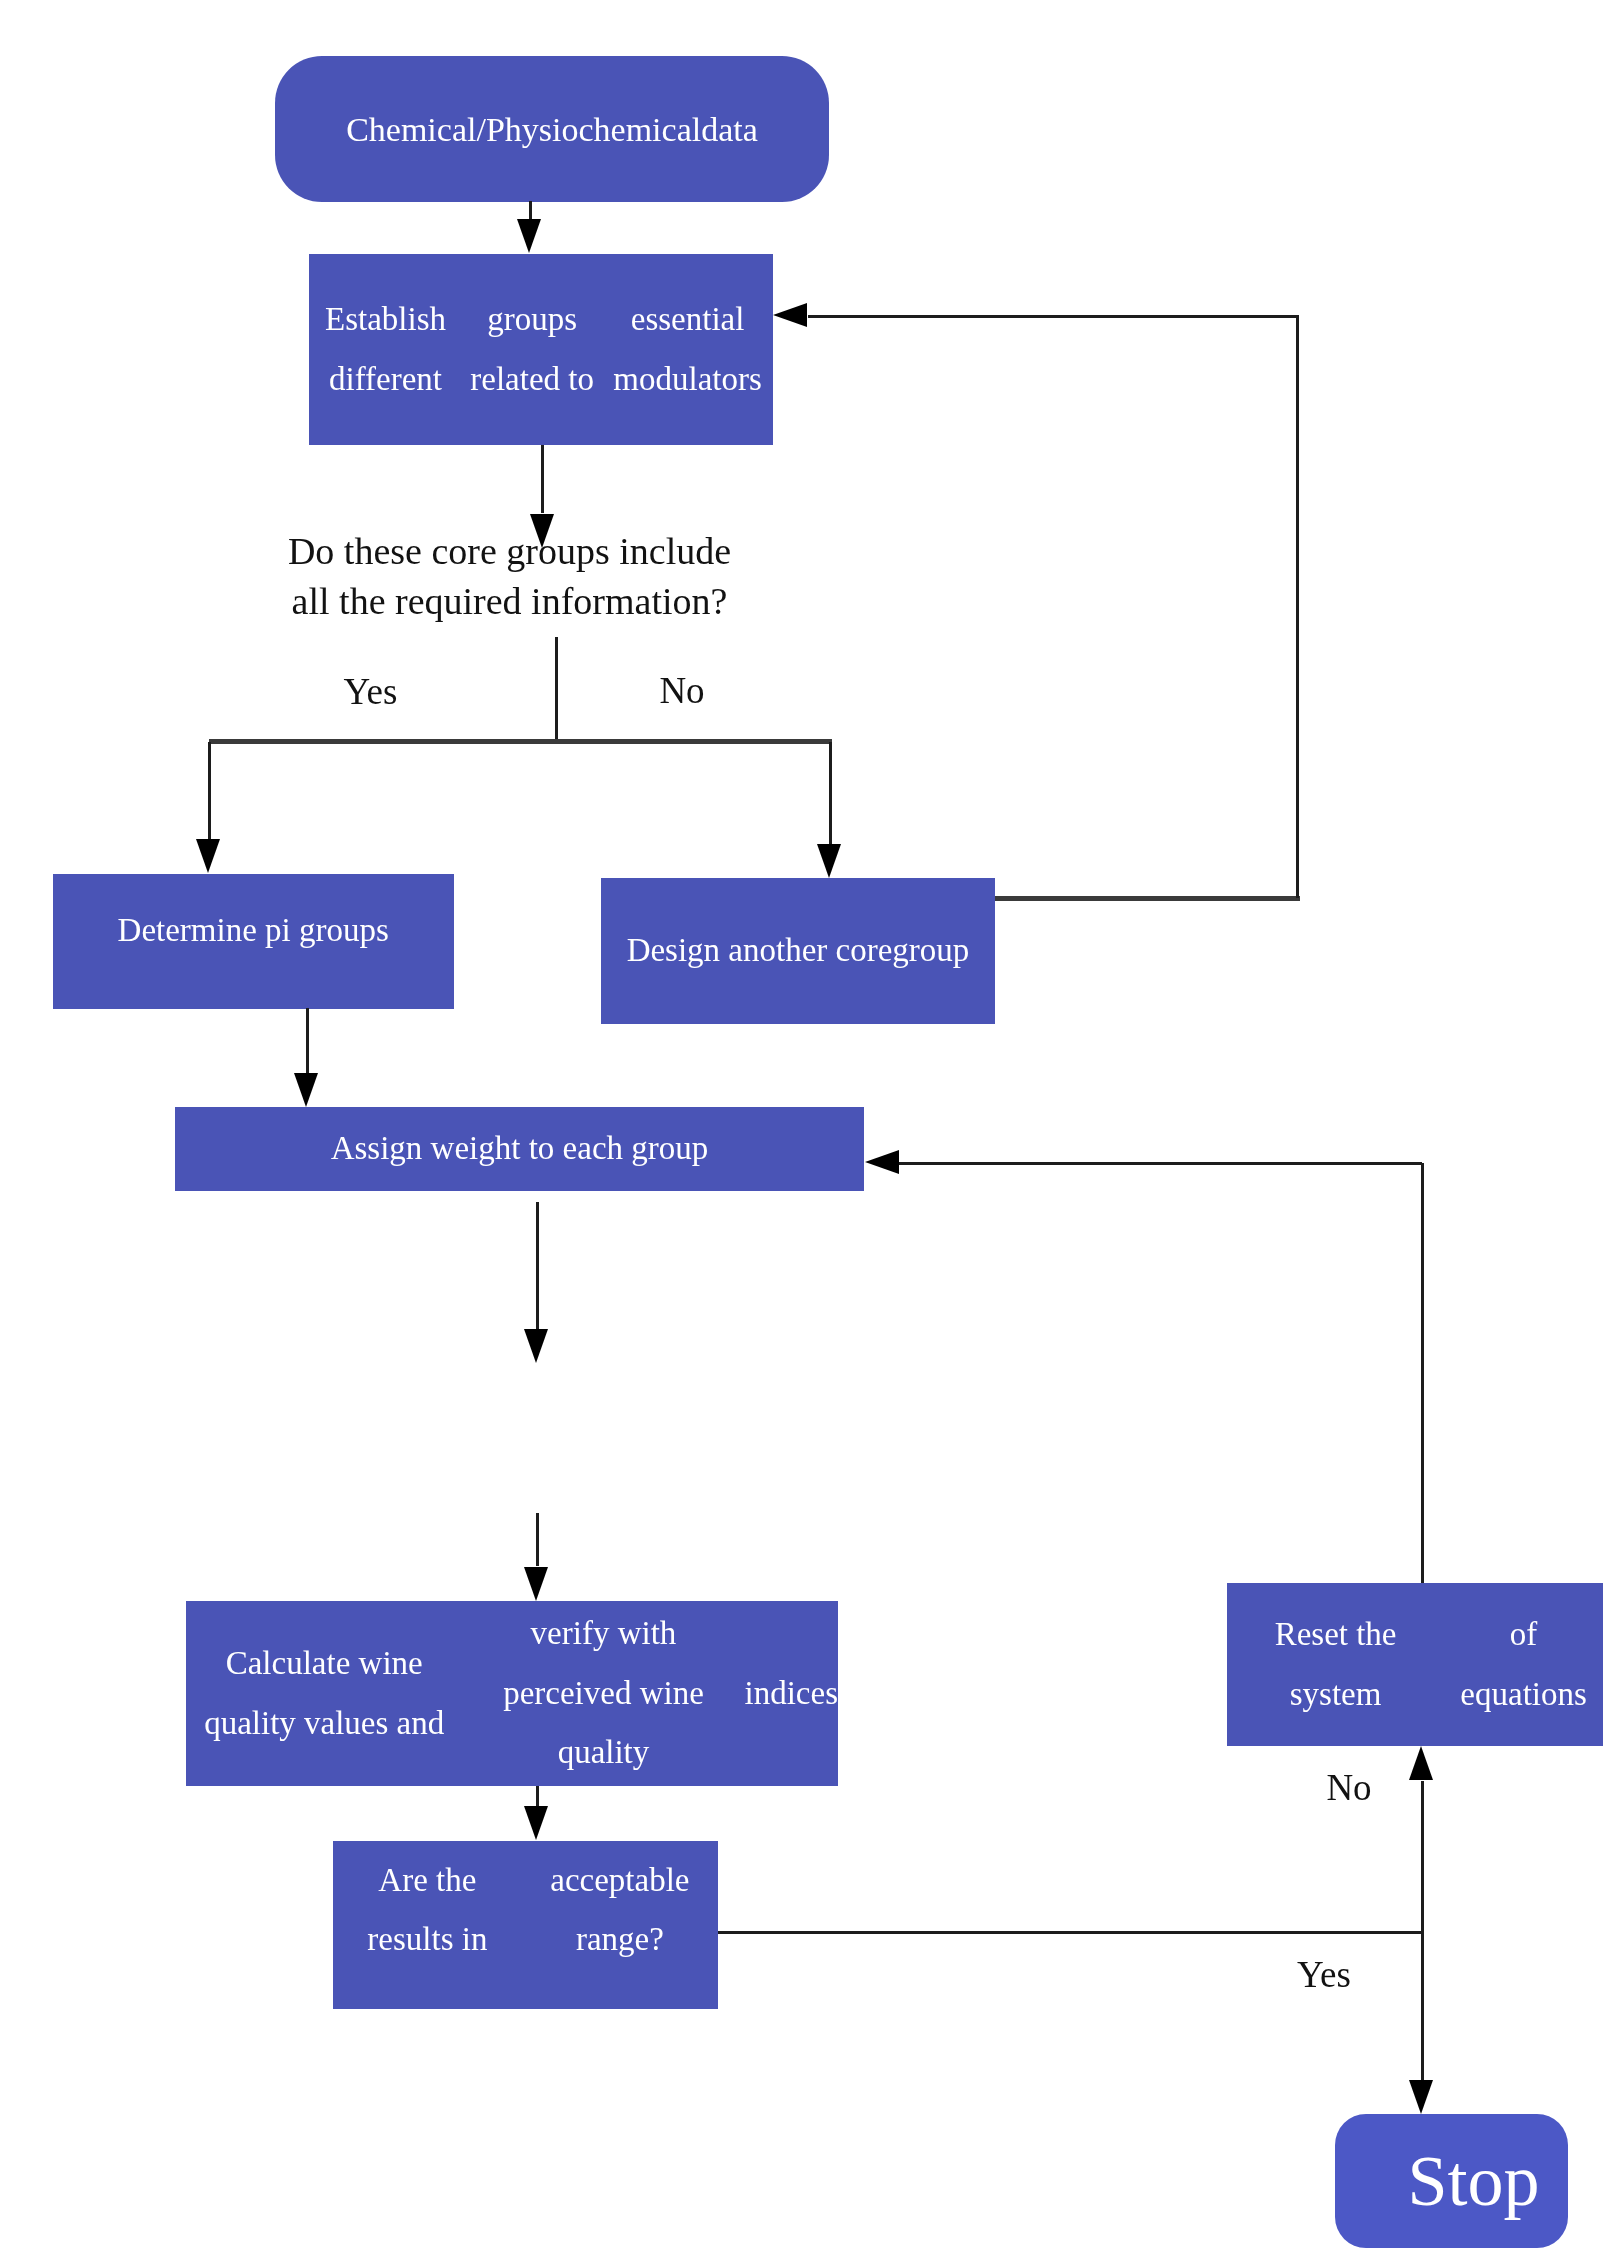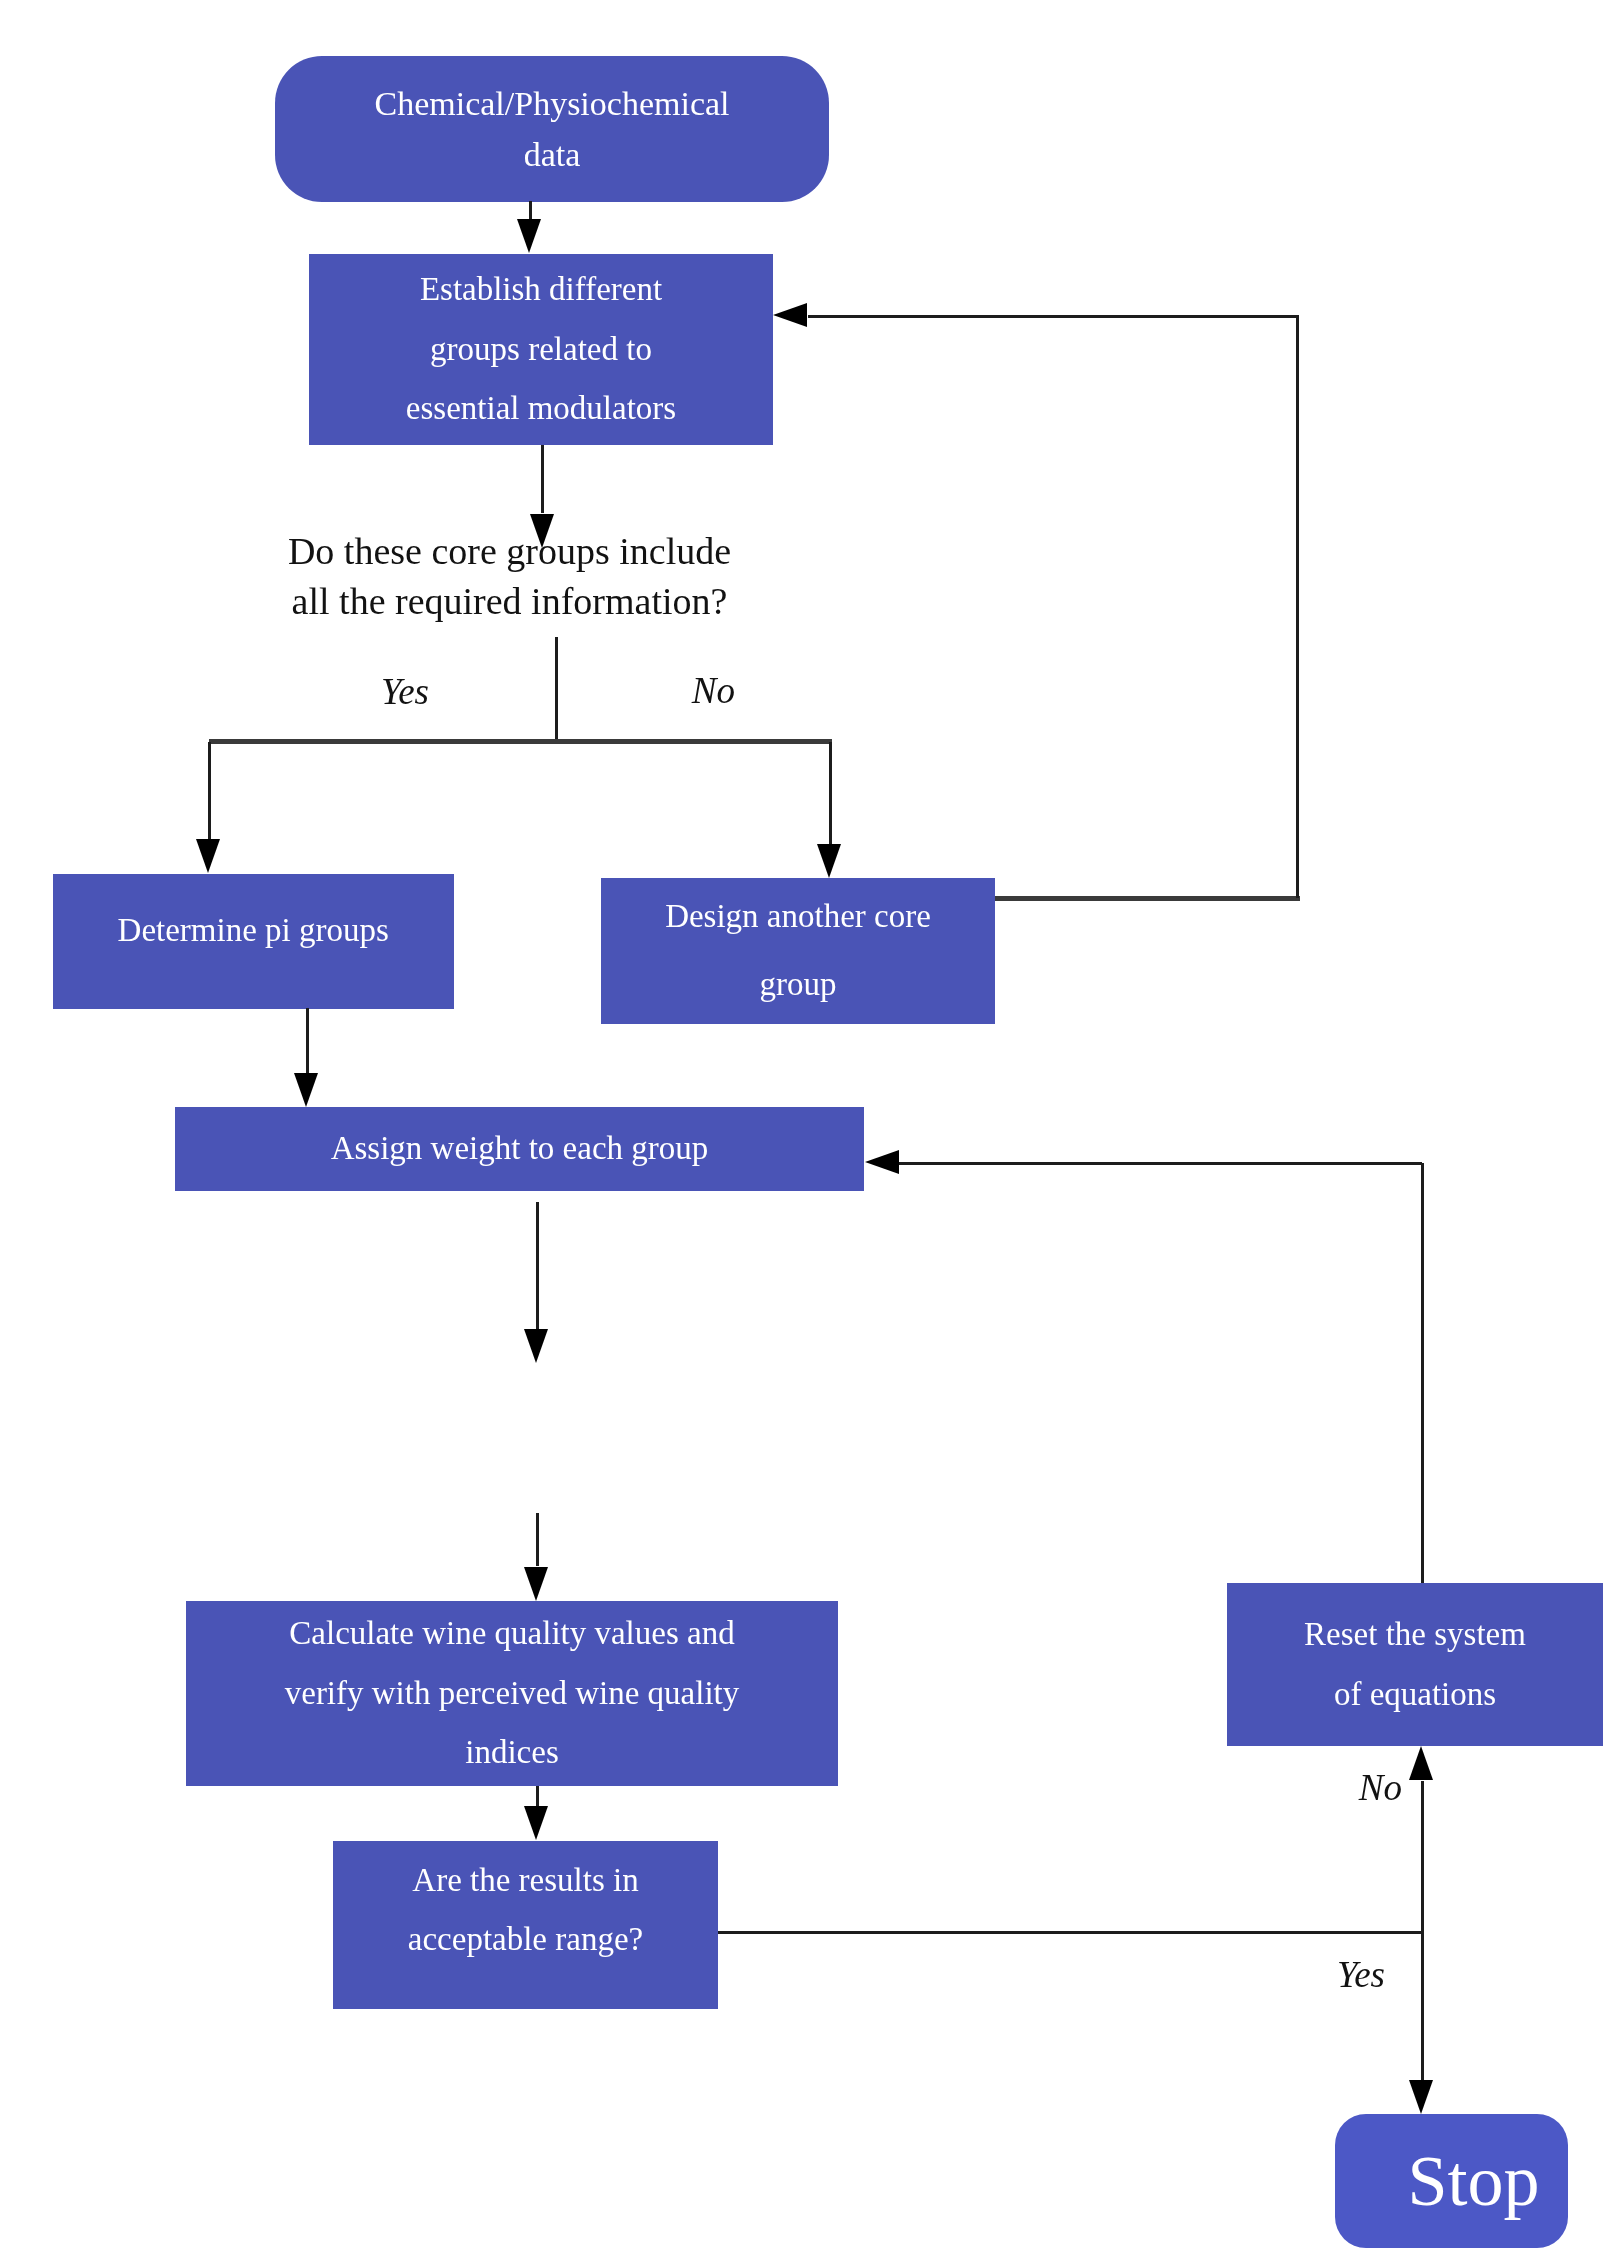--- a/index.html
+++ b/index.html
@@ -8,38 +8,38 @@
     width:1624px;height:2261px;
     background:#ffffff;
     font-family:"Liberation Serif","DejaVu Serif",serif;
     overflow:hidden;
   }
   
   .node{
     position:absolute;
     background:#4a54b6;
     color:#ffffff;
-    display:flex;flex-direction:column;
+    display:flex;flex-direction:row;
     align-items:center;justify-content:center;
     text-align:center;
     font-size:33px;line-height:1.8;
   }
   .node .ln{display:block;}
   .rounded{border-radius:47px;}
   .rounded-sm{border-radius:31px;}
   .start-node{font-size:34px;line-height:1.5;}
   .stop-node{font-size:72px;line-height:1;background:#4c58c6;padding-left:44px;}
   
   .free-text{
     position:absolute;color:#121212;text-align:center;
     font-size:38px;line-height:1.32;
   }
   .branch-label{
-    position:absolute;color:#121212;text-align:right;
-    font-size:37px;line-height:1;font-style:italic;
+    position:absolute;color:#121212;text-align:center;
+    font-size:37px;line-height:1;
   }
   
   .vline,.hline{position:absolute;background:#1c1c1c;}
   .vline{width:2.8px;}
   .hline{height:2.8px;}
   .thick{background:#3a3a3a;}
   .hline.thick{height:5px;}
   
   .ah{position:absolute;width:0;height:0;}
   .ah-down{border-left:12.8px solid transparent;border-right:12.8px solid transparent;border-top:34px solid #000;}

